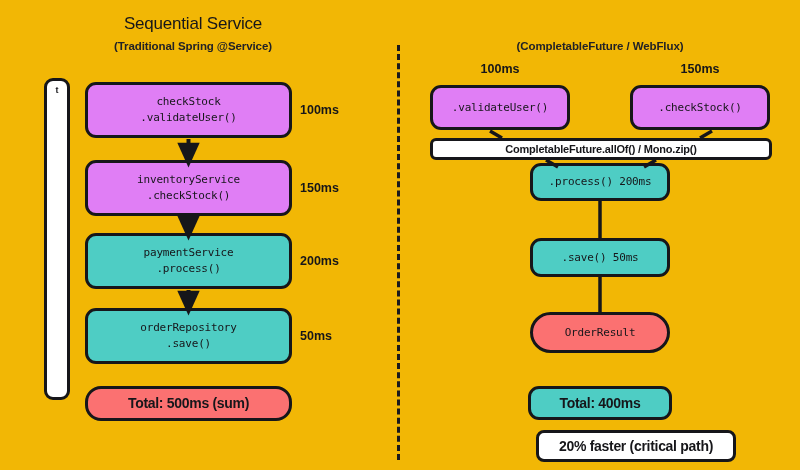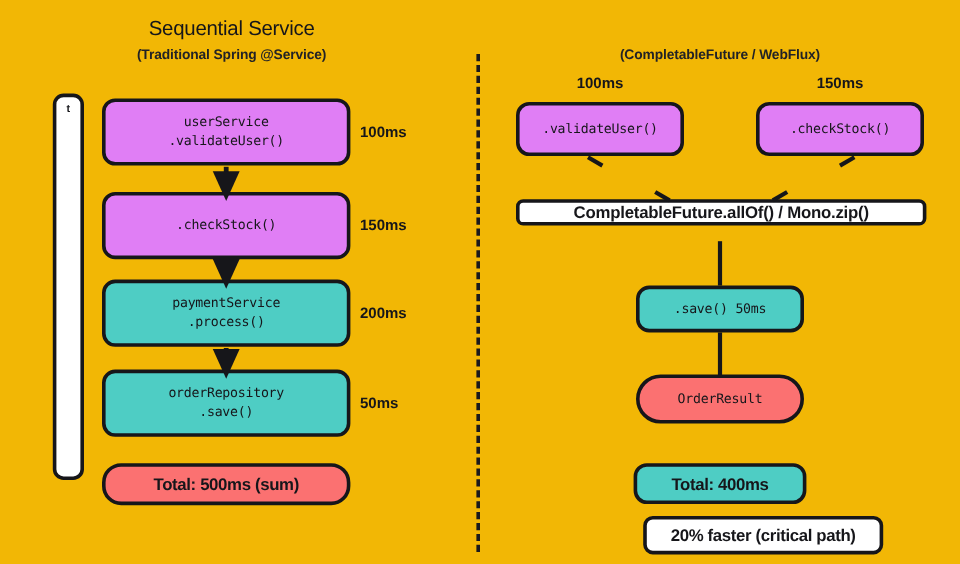--- a/index.html
+++ b/index.html
@@ -104,24 +104,23 @@
   
   .joinbar {
     background: #ffffff;
     border: 3.5px solid #16161a;
     border-radius: 6px;
     display: flex;
     align-items: center;
     justify-content: center;
     font-family: "Liberation Sans", sans-serif;
     font-weight: bold;
-    font-size: 14px;
+    font-size: 11px;
     color: #16161a;
     letter-spacing: -0.2px;
-    margin-top: 28px;
   }
 
   svg.edges {
     position: absolute;
     left: 0; top: 0;
     width: 800px; height: 470px;
     pointer-events: none;
   }
 </style>
 </head>
@@ -130,26 +129,27 @@
 <div id="canvas">
 
   <div class="abs col-title" style="left:58px; top:14px; width:270px;">Sequential Service</div>
   <div class="abs col-subtitle" style="left:58px; top:40px; width:270px;">(Traditional Spring @Service)</div>
 
   <div class="abs timeline" style="left:44px; top:78px; width:26px; height:322px;">
     <span class="timeline-label">t</span>
   </div>
 
   <div class="abs node purple" style="left:85px; top:82px; width:207px; height:56px;">
-    <span>userService</span>
+    <span>checkStock</span>
     <span class="node-line2">.validateUser()</span>
   </div>
   <div class="abs duration" style="left:300px; top:103px;">100ms</div>
 
   <div class="abs node purple" style="left:85px; top:160px; width:207px; height:56px;">
+    <span>inventoryService</span>
     <span class="node-line2">.checkStock()</span>
   </div>
   <div class="abs duration" style="left:300px; top:181px;">150ms</div>
 
   <div class="abs node teal" style="left:85px; top:233px; width:207px; height:56px;">
     <span>paymentService</span>
     <span class="node-line2">.process()</span>
   </div>
   <div class="abs duration" style="left:300px; top:254px;">200ms</div>
 
@@ -174,20 +174,23 @@
     <span>.validateUser()</span>
   </div>
   <div class="abs node purple" style="left:630px; top:85px; width:140px; height:45px;">
     <span>.checkStock()</span>
   </div>
 
   <div class="abs joinbar" style="left:430px; top:138px; width:342px; height:22px;">
     <span>CompletableFuture.allOf() / Mono.zip()</span>
   </div>
 
+  <div class="abs node teal" style="left:530px; top:163px; width:140px; height:38px;">
+    <span>.process() 200ms</span>
+  </div>
 
   <div class="abs node teal" style="left:530px; top:238px; width:140px; height:39px;">
     <span>.save() 50ms</span>
   </div>
 
   <div class="abs node red pill" style="left:530px; top:312px; width:140px; height:41px;">
     <span>OrderResult</span>
   </div>
 
   <div class="abs node teal node-sans" style="left:528px; top:386px; width:144px; height:34px;">

